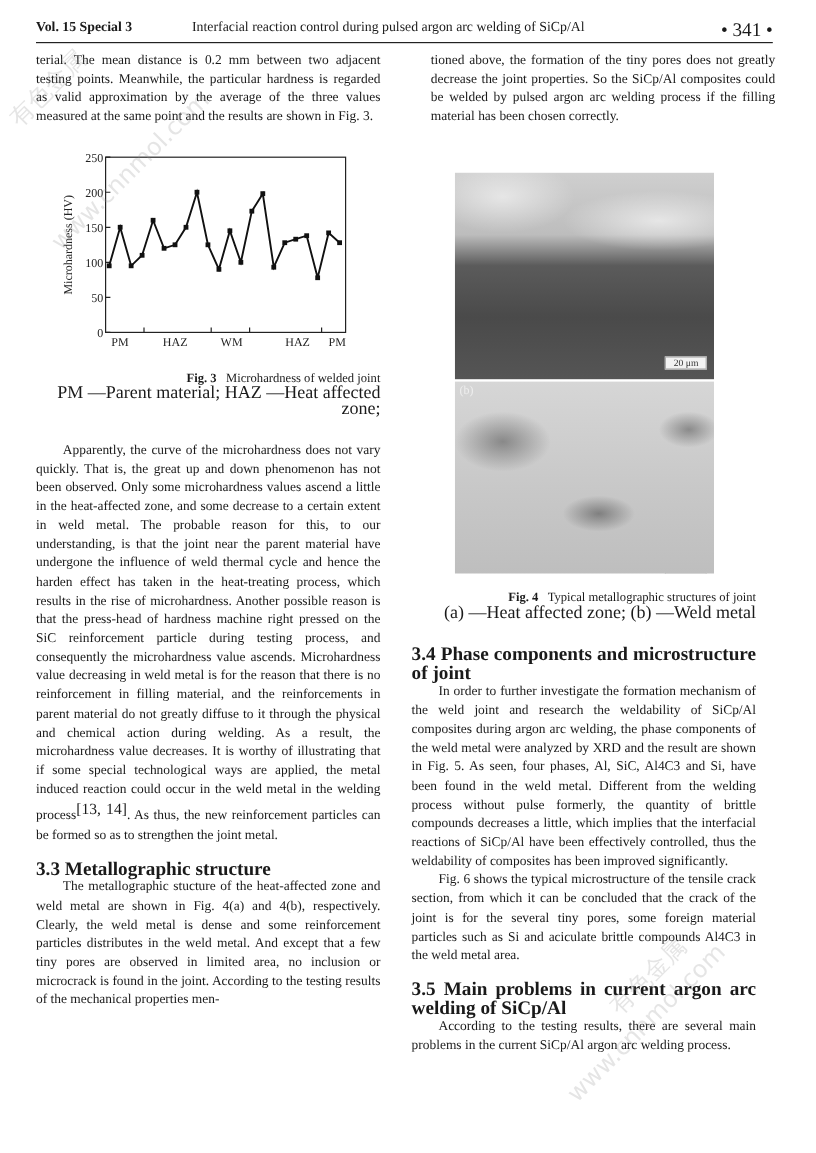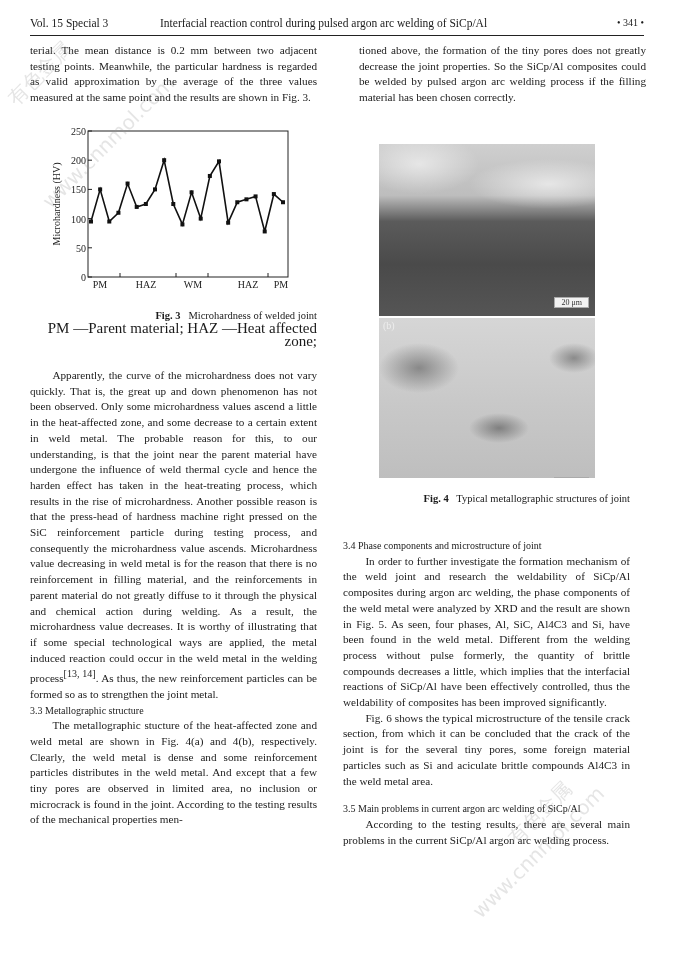--- a/index.html
+++ b/index.html
@@ -1,32 +1,32 @@
 <!DOCTYPE html>
 <html><head>
 <meta charset="utf-8">
 <style>
   html, body { margin:0; padding:0; background:#fff; }
   body { width:680px; height:961px; position:relative; overflow:hidden;
          font-family:"Liberation Serif", "DejaVu Serif", serif; color:#1a1a1a; }
   .hdr { position:absolute; left:30px; top:13px; width:614px; height:22px;
          border-bottom:1.5px solid #222; font-size:11.5px; }
-  .hdr .vol { position:absolute; left:0; top:4px; }
+  .hdr .vol { position:absolute; left:0; top:4px;font-weight:bold; }
   .hdr .title { position:absolute; left:130px; top:4px; }
-  .hdr .pg { position:absolute; right:0; top:4px; font-size:10px; }
+  .hdr .pg { position:absolute; right:0; top:4px; font-size:16px; }
   .col { position:absolute; font-size:11.2px; line-height:15.7px; text-align:justify; }
   .col p { margin:0; }
   .ind { text-indent:2em; }
   .lcol { left:30px; width:287px; }
   .rcol { left:343px; width:287px; }
-  .sec { font-weight:normal; font-size:10px; margin:0; }
+  .sec { font-weight:bold; font-size:16px; margin:0; }
   .cap { position:absolute; text-align:right; font-size:10.5px; line-height:13px; }
   .cap .fl { font-weight:bold; }
   .cap .sub { font-size:15px; }
-  sup { font-size:10px; }
+  sup { font-size:13px; }
   .chart { position:absolute; left:40px; top:122px; width:260px; height:175px; }
   .micro { position:absolute; left:379px; top:128px; width:216px; height:350px; overflow:hidden; }
   .micro .pa, .micro .pb { position:absolute; left:0; width:216px;margin-top:16px; }
   .micro .pa { top:0; height:172px;
     background:
       radial-gradient(ellipse 60px 30px at 40px 20px, rgba(255,255,255,.55), transparent),
       radial-gradient(ellipse 80px 25px at 170px 40px, rgba(255,255,255,.6), transparent),
       linear-gradient(180deg,#cfcfcf 0%, #bdbdbd 30%, #5b5b5b 45%, #4a4a4a 70%, #555 100%); }
   .micro .pb { top:174px; height:176px;
     background:
@@ -107,41 +107,42 @@
 </svg>
 
 <div class="cap" style="left:30px; top:309px; width:287px;">
   <div><span class="fl">Fig. 3</span>&nbsp;&nbsp;
        <span>Microhardness of welded joint</span></div>
   <div class="sub">PM —Parent material;  HAZ —Heat affected zone;</div>
 </div>
 
 <div class="col lcol" style="top:368px;">
   <p class="ind"><span>Apparently, the curve of the microhardness does not vary quickly. That is, the great up and down phenomenon has not been observed. Only some microhardness values ascend a little in the heat-affected zone, and some decrease to a certain extent in weld metal. The probable reason for this, to our understanding, is that the joint near the parent material have undergone the influence of weld thermal cycle and hence the harden effect has taken in the heat-treating process, which results in the rise of microhardness. Another possible reason is that the press-head of hardness machine right pressed on the SiC reinforcement particle during testing process, and consequently the microhardness value ascends. Microhardness value decreasing in weld metal is for the reason that there is no reinforcement in filling material, and the reinforcements in parent material do not greatly diffuse to it through the physical and chemical action during welding. As a result, the microhardness value decreases. It is worthy of illustrating that if some special technological ways are applied, the metal induced reaction could occur in the weld metal in the welding process</span><sup>[13, 14]</sup><span>. As thus, the new reinforcement particles can be formed so as to strengthen the joint metal.</span></p>
-  <p class="sec" style="">3.3   Metallographic structure</p>
+  <p class="sec" style="margin-top:12px;">3.3   Metallographic structure</p>
   <p class="ind">The metallographic stucture of the heat-affected zone and weld metal are shown in Fig. 4(a) and 4(b), respectively. Clearly, the weld metal is dense and some reinforcement particles distributes in the weld metal. And except that a few tiny pores are observed in limited area, no inclusion or microcrack is found in the joint. According to the testing results of the mechanical properties men-</p>
 </div>
 
 <div class="col rcol" style="top:43px;margin-left:16px;">
   <p>tioned above, the formation of the tiny pores does not greatly decrease the joint properties. So the SiCp/Al composites could be welded by pulsed argon arc welding process if the filling material has been chosen correctly.</p>
 </div>
 
 <div class="micro">
   <div class="pa">
     <span class="scale" style="bottom:8px;">20 μm</span>
   </div>
   <div class="pb">
     <span class="plabel" style="top:2px;">(b)</span>
     <span class="scale" style="bottom:6px;">20 μm</span>
   </div>
 </div>
 
 <div class="cap" style="left:343px; top:492px; width:287px;">
   <div><span class="fl">Fig. 4</span>&nbsp;&nbsp;
        <span>Typical metallographic structures of joint</span></div>
+  <div class="sub">(a) —Heat affected zone;  (b) —Weld metal</div>
 </div>
 
 <div class="col rcol" style="top:538px;">
   <p class="sec">3.4   Phase components and microstructure of joint</p>
   <p class="ind">In order to further investigate the formation mechanism of the weld joint and research the weldability of SiCp/Al composites during argon arc welding, the phase components of the weld metal were analyzed by XRD and the result are shown in Fig. 5. As seen, four phases, Al, SiC, Al4C3 and Si, have been found in the weld metal. Different from the welding process without pulse formerly, the quantity of brittle compounds decreases a little, which implies that the interfacial reactions of SiCp/Al have been effectively controlled, thus the weldability of composites has been improved significantly.</p>
   <p class="ind">Fig. 6 shows the typical microstructure of the tensile crack section, from which it can be concluded that the crack of the joint is for the several tiny pores, some foreign material particles such as Si and aciculate brittle compounds Al4C3 in the weld metal area.</p>
   <p class="sec" style="margin-top:12px;">3.5   Main problems in current argon arc welding of SiCp/Al</p>
   <p class="ind">According to the testing results, there are several main problems in the current SiCp/Al argon arc welding process.</p>
 </div>
 

